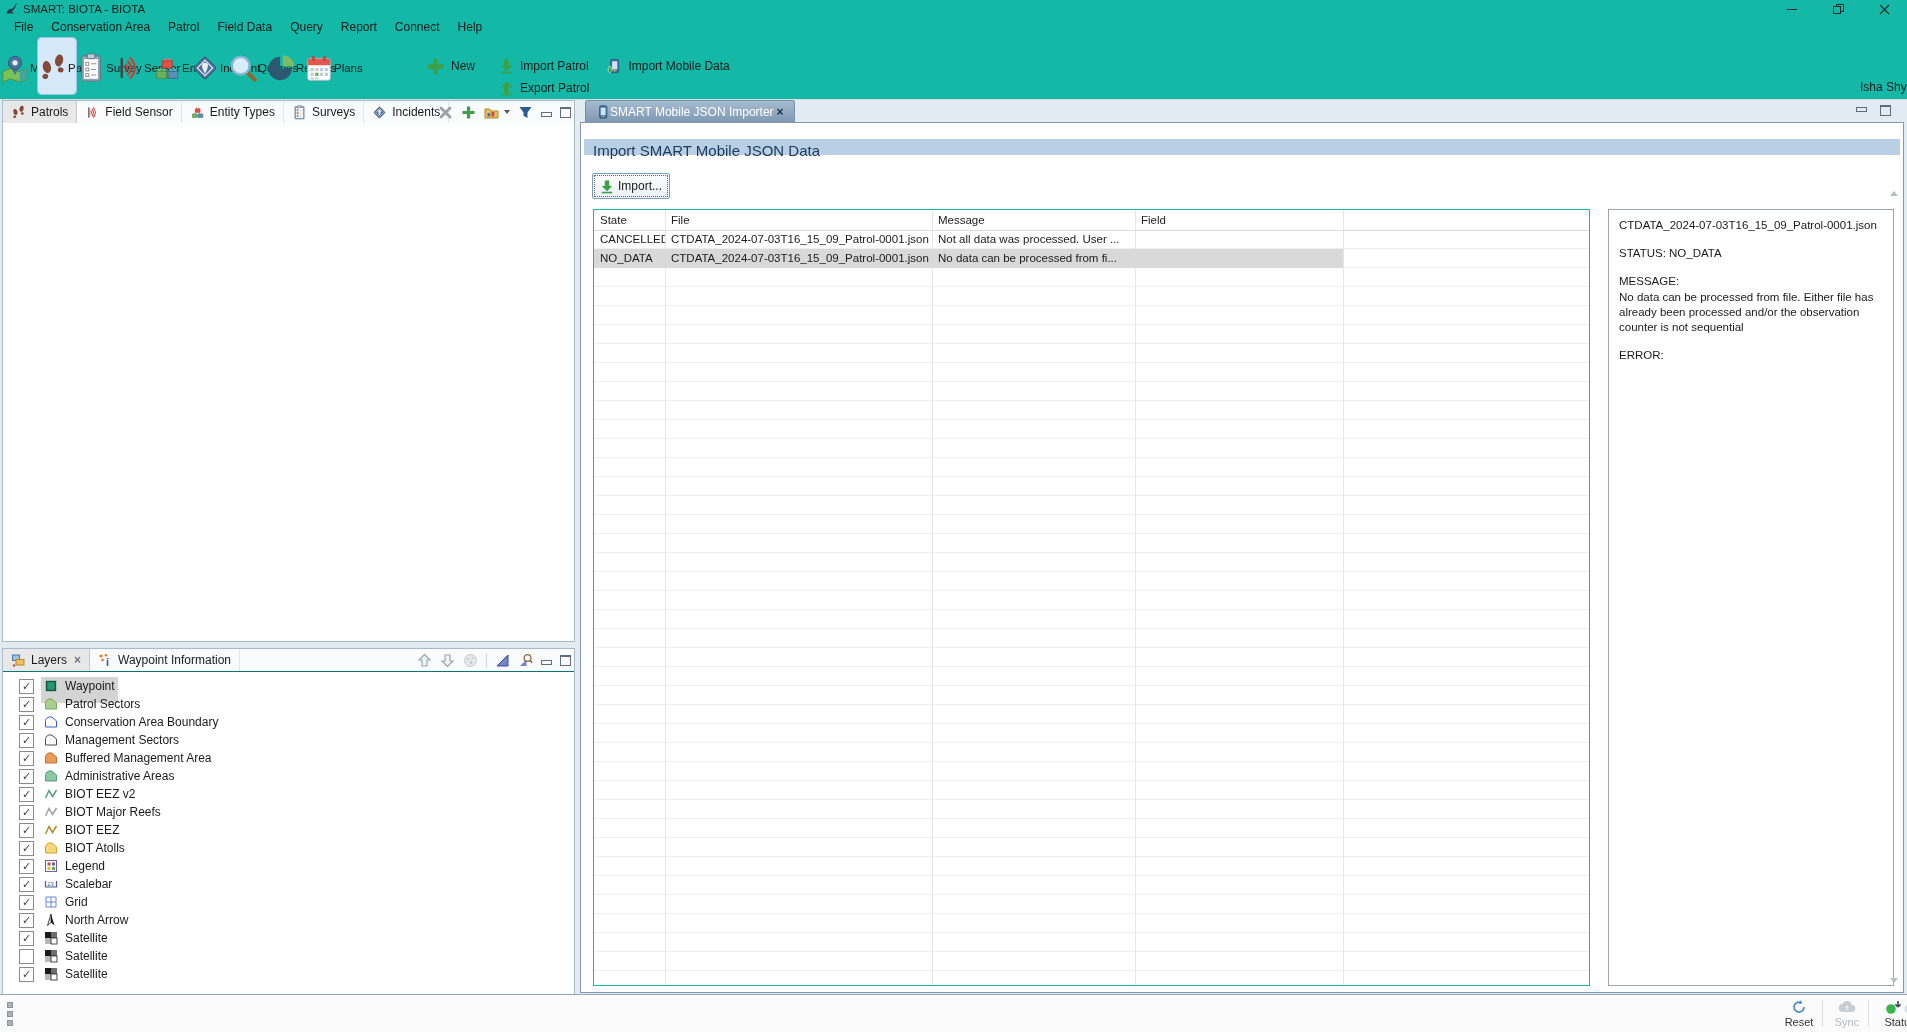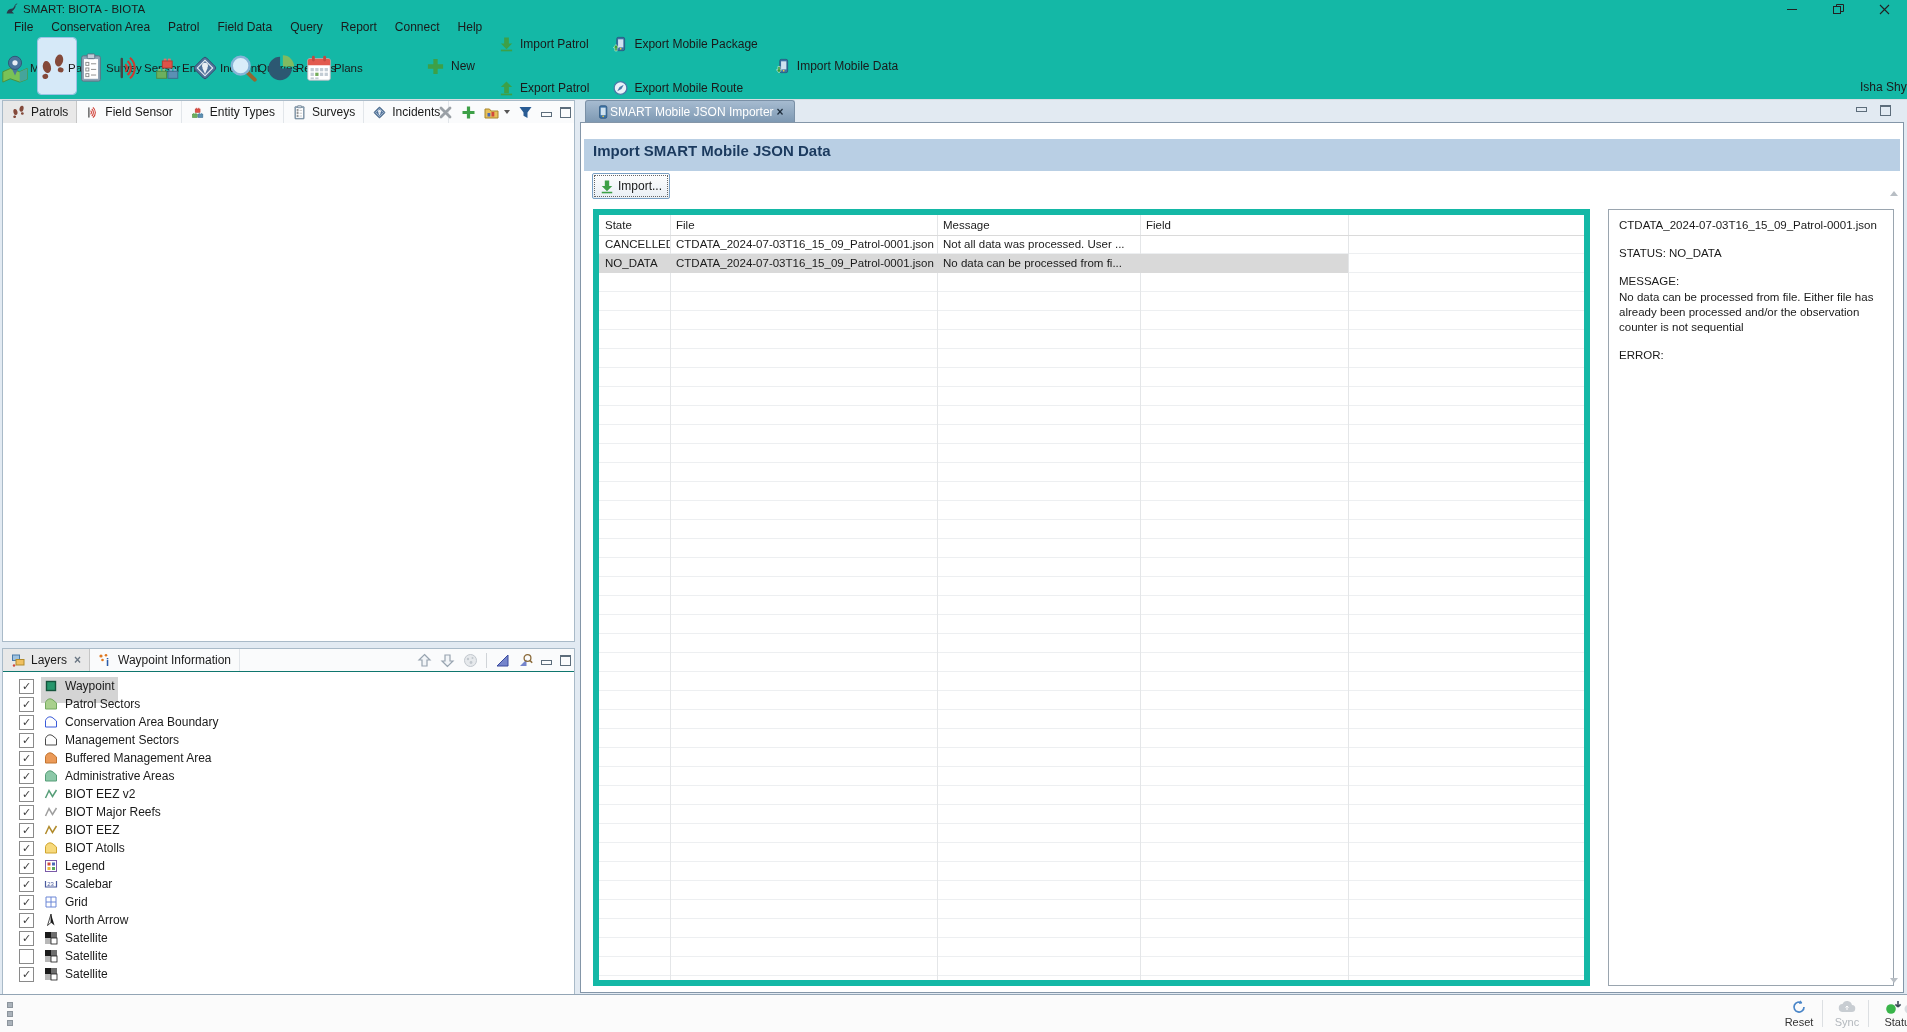--- a/index.html
+++ b/index.html
@@ -15,21 +15,21 @@
   .menubar{height:18px;display:flex;align-items:center;font-size:12px;padding-left:5px}
   .mi{padding:0 9px;cursor:default}
 
   
   .toolbar{height:63px;display:flex;align-items:flex-start;border-bottom:1px solid #d8dde2;position:relative}
   .tbtn{width:38px;height:56px;margin-top:2px;display:flex;align-items:center;border-radius:3px}
   .tbtn.sel{background:#d6e9f8;outline:1px solid #9cc3e5}
   .tbico{width:30px;height:30px;margin-top:3px;flex:none}
   .tblbl{font-size:11.5px;margin-top:3px;white-space:nowrap}
   .grp-new{margin-left:84px;height:60px;display:flex;align-items:center;gap:6px;font-size:12px}
-  .stackgrp{margin-left:24px;height:60px;display:flex;flex-direction:column;justify-content:space-between;gap:6px}
+  .stackgrp{margin-left:24px;height:60px;display:flex;flex-direction:column;justify-content:flex-end;gap:6px}
   .iorow{display:flex;align-items:center;gap:6px;font-size:12px;white-space:nowrap}
   .ioico{width:15px;height:16px;flex:none}
   .grp-single{margin-left:18px;height:60px;display:flex;align-items:center;gap:6px;font-size:12px;white-space:nowrap}
   .userlbl{position:absolute;left:1860px;top:44px;font-size:12px;white-space:nowrap}
 
   
   .workspace{position:absolute;top:100px;left:0;right:0;bottom:37px;background:#e2eaf2}
   .view{position:absolute;background:#fff;border:1px solid #a9bac8}
   #view-patrols{left:2px;top:0;width:571px;height:540px}
   #view-layers{left:2px;top:548px;width:571px;height:346px}
@@ -65,25 +65,25 @@
   use.c-zgray{stroke:#9e9e9e}
   use.c-zolive{stroke:#b08a2a}
   use.c-yellow{fill:#f7d97c;stroke:#cfa52e}
 
   
   .mtabrow{height:22px;position:relative}
   .mtab{position:absolute;left:5px;top:0;height:21px;display:flex;align-items:center;gap:0;padding:0 10px;background:linear-gradient(#a6bbd0,#7e99b3);color:#fff;font-size:12px;border:1px solid #7a90a6;border-bottom:none;border-radius:3px 3px 0 0;white-space:nowrap}
   .mtabx{color:#1f2e3d;font-weight:bold;font-size:12px;margin-left:3px}
   .mtr{position:absolute;right:16px;top:5px;display:flex;gap:13px}
   .mcontent{position:absolute;top:22px;left:0;right:3px;bottom:2px;border:1px solid #8496a8;background:#fff}
-  .heading{position:absolute;top:16px;left:3px;right:3px;height:32px;background:#b9cfe4;color:#1b3a5e;font-weight:bold;font-size:15px;line-height:24px;padding-left:9px;box-sizing:border-box}
+  .heading{position:absolute;top:16px;left:3px;right:3px;height:16px;background:#b9cfe4;color:#1b3a5e;font-weight:normal;font-size:15px;line-height:24px;padding-left:9px;box-sizing:border-box}
   .importbtn{position:absolute;top:50px;left:11px;width:76px;height:24px;display:flex;align-items:center;justify-content:center;gap:4px;font-size:12px;background:linear-gradient(#fefefe,#e9eff5);border:1px solid #7aa0c4;border-radius:2px;outline:1px dotted #666;outline-offset:-3px}
   .ibico{width:14px;height:15px}
 
-  .table{position:absolute;top:86px;left:12px;width:997px;height:777px;border:6px solid #14b8a6;box-sizing:border-box;font-size:11.5px}
+  .table{position:absolute;top:86px;left:12px;width:997px;height:777px;border:1px solid #14b8a6;box-sizing:border-box;font-size:11.5px}
   .vl{position:absolute;top:0;bottom:0;width:1px;background:#e4e6e8}
   .hl{position:absolute;left:0;right:0;top:20px;bottom:0;background:repeating-linear-gradient(to bottom,transparent 0,transparent 18px,#edeff1 18px,#edeff1 19px)}
   .thead{position:absolute;top:0;left:0;right:0;height:20px;border-bottom:1px solid #dadada}
   .cell{position:absolute;padding-left:6px;white-space:nowrap;overflow:hidden;box-sizing:border-box}
   .thead .cell{line-height:20px;color:#222}
   .trow{position:absolute;left:0;right:0;height:19px}
   .trow .cell{line-height:19px}
   .trow[data-selected="true"]{background:linear-gradient(to right,#d9d9d9 0,#d9d9d9 749px,transparent 749px)}
   .c0{left:0;width:71px}.c1{left:71px;width:267px}.c2{left:338px;width:203px}.c3{left:541px;width:208px}
 
@@ -351,35 +351,20 @@
         <span>Import Patrol</span>
       </div>
       <div class="iorow">
         <svg class="ioico">
             <use href="#i-uparrow"></use>
           </svg>
         <span>Export Patrol</span>
       </div>
     </div>
 
-    <div class="stackgrp">
-      <div class="iorow">
-        <svg class="ioico" viewBox="0 0 16 16">
-            <use href="#i-phone"></use>
-            <path d="M3.2 8.5 L6 12 H4.4 V15.4 H2 V12 H0.4 Z" fill="#35a035" stroke="#fff" stroke-width="0.5"></path>
-          </svg>
-        <span>Export Mobile Package</span>
-      </div>
-      <div class="iorow">
-        <svg class="ioico" viewBox="0 0 16 16">
-            <use href="#i-compass"></use>
-          </svg>
-        <span>Export Mobile Route</span>
-      </div>
-    </div>
 
     <div class="grp-single">
       <svg class="ioico" viewBox="0 0 16 16">
           <use href="#i-phone"></use>
           <path d="M3.2 15.4 L0.4 11.9 H2 V8.5 H4.4 V11.9 H6 Z" fill="#35a035" stroke="#fff" stroke-width="0.5"></path>
         </svg>
       <span>Import Mobile Data</span>
     </div>
 
     <span class="userlbl">Isha Shyam</span>

